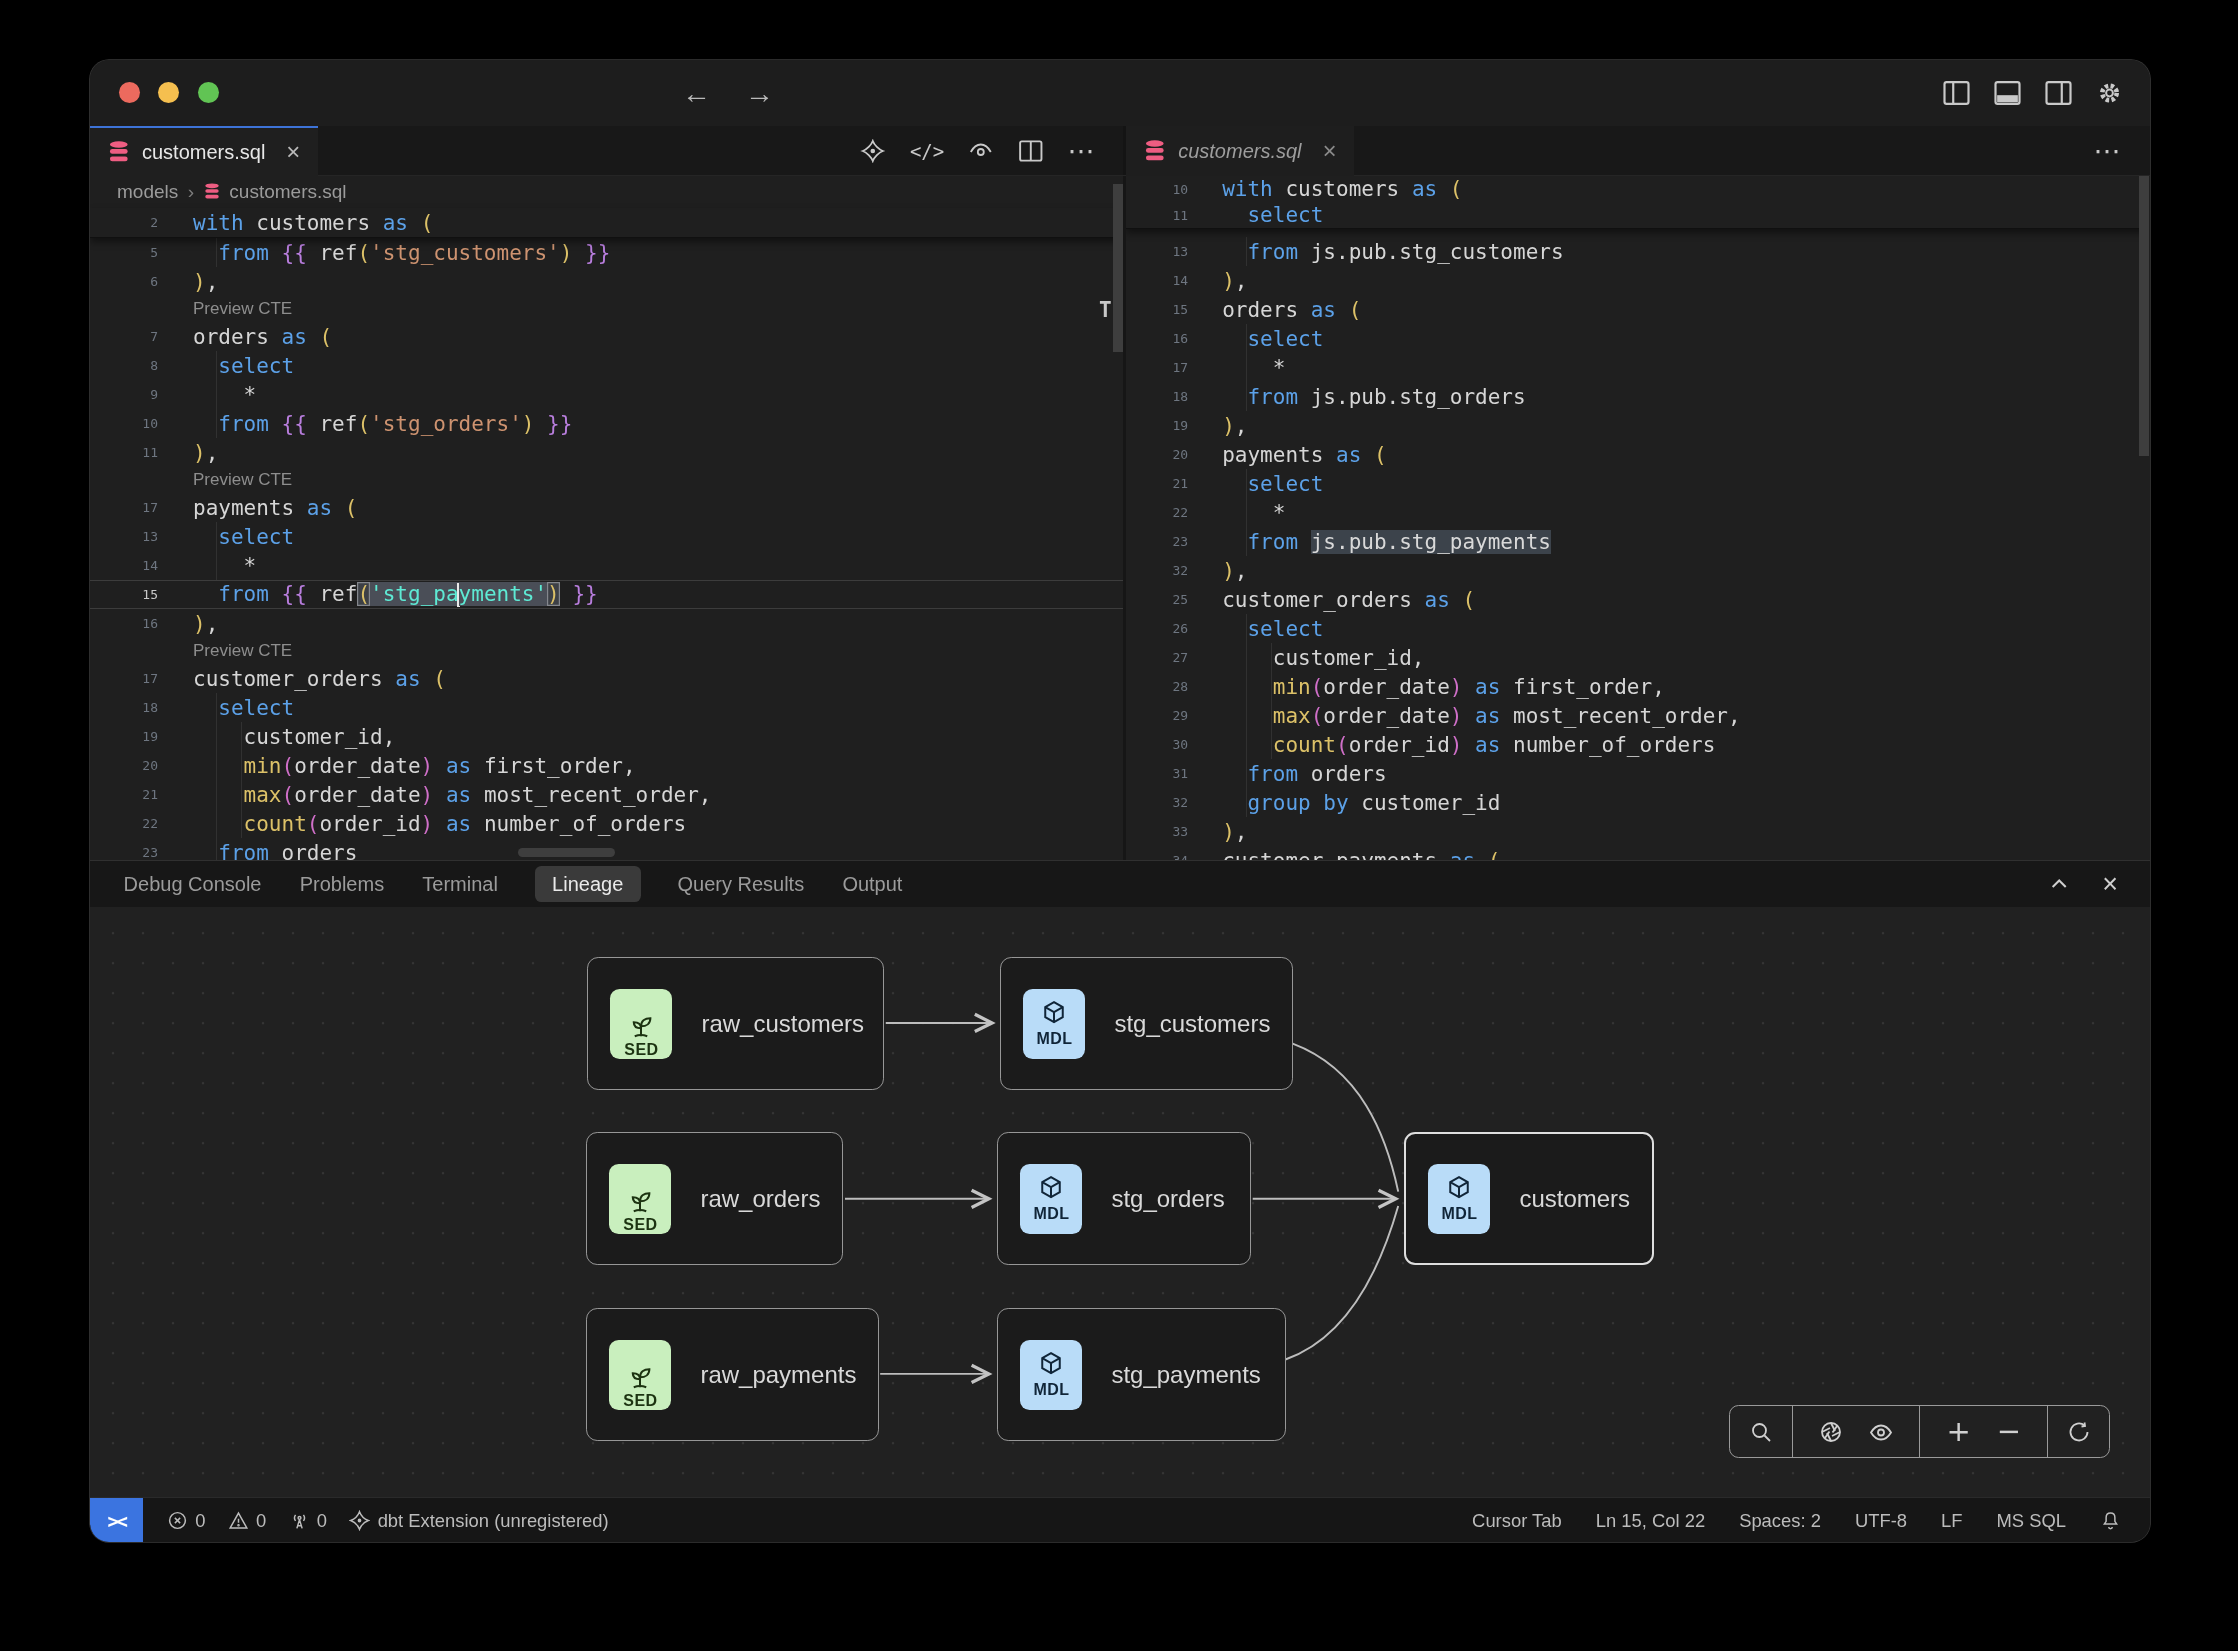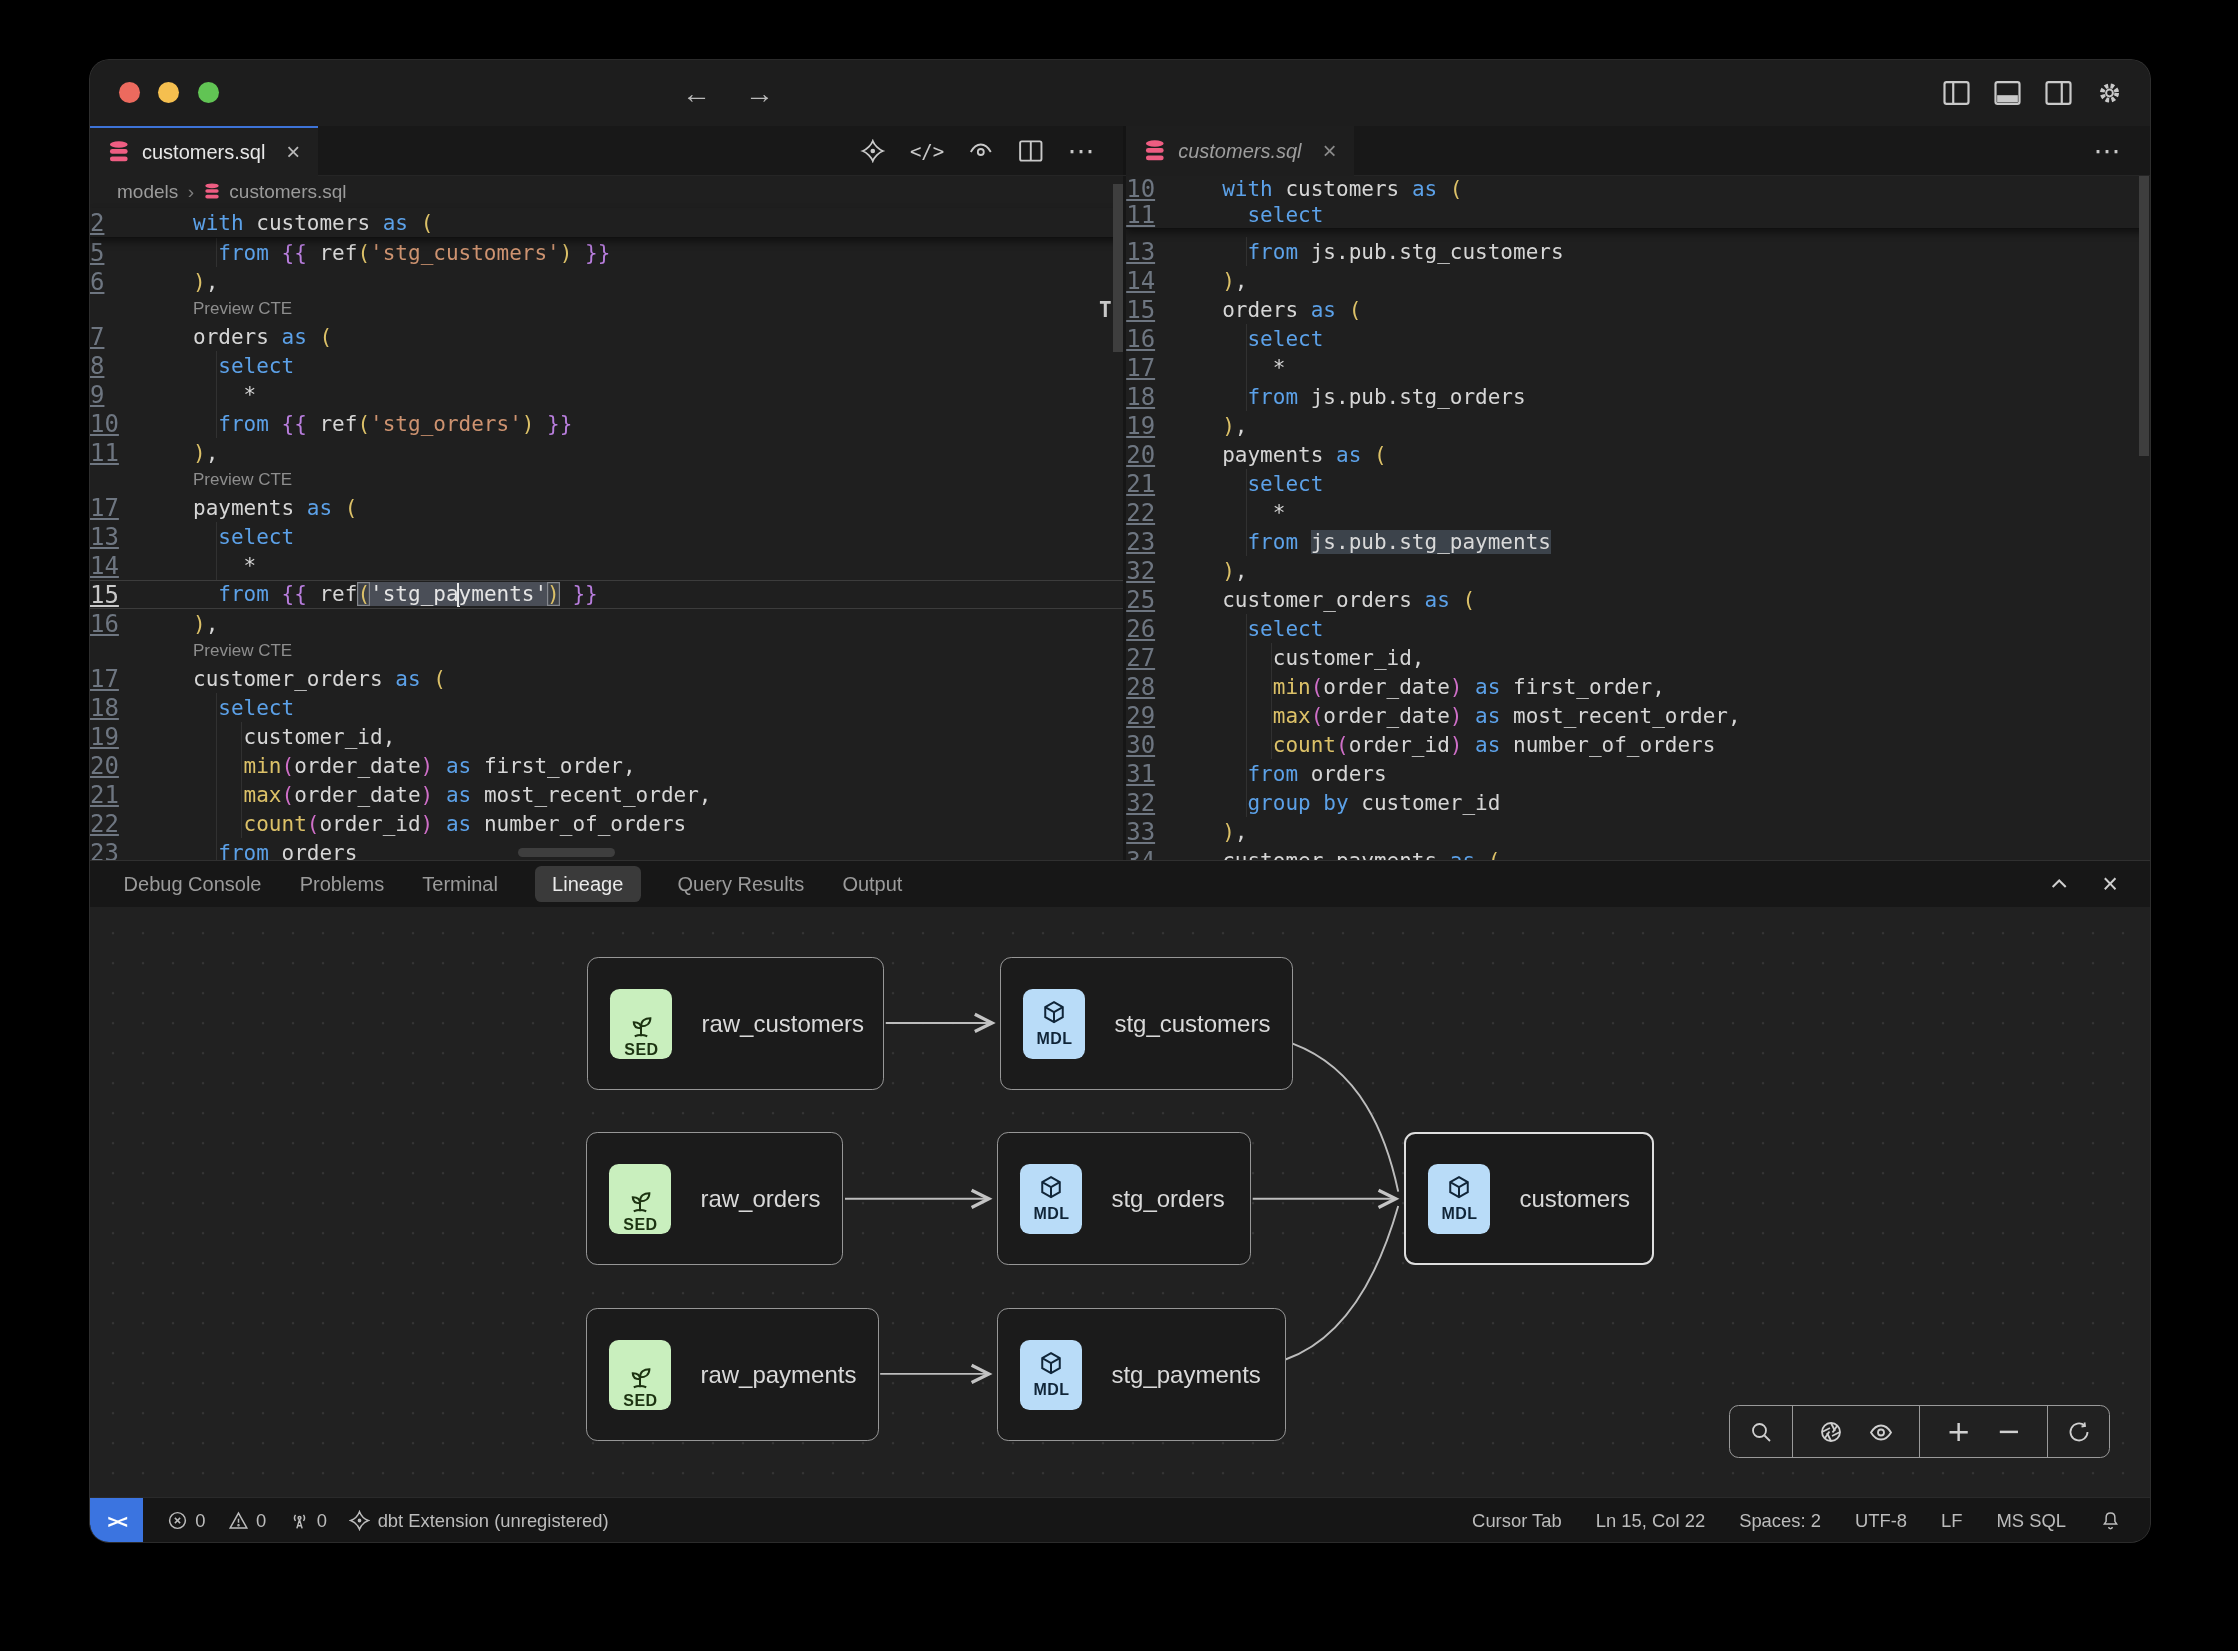--- a/index.html
+++ b/index.html
@@ -51,35 +51,35 @@
   .breadcrumb { height:32px; display:flex; align-items:center; gap:9.6px; padding-left:27px;
                 color:#9b9b9b; font-size:19px; }
   .breadcrumb .chev { color:#7d7d7d; font-size:19px; }
   .breadcrumb .dbico { width:16px; height:17.6px; }
   .sticky { position:relative; z-index:3; background:#1f1f1f; border-bottom:0.8px solid #101010;
             box-shadow:0 4px 7.2px rgba(0,0,0,.45); }
   .lines { position:relative; }
   .line { position:relative; height:29px; display:flex; align-items:center;
           font-family:"DejaVu Sans Mono",monospace; font-size:21px; }
   .line.compact { height:26px; }
-  .num { flex:0 0 68px; width:68px; color:#6e7681; font-size:24px;
-         font-family:"DejaVu Sans Mono",monospace;text-decoration:underline; }
+  .num { flex:0 0 68px; width:68px; text-align:right; color:#6e7681; font-size:13px;
+         font-family:"DejaVu Sans Mono",monospace; }
   .ed-right .num { flex:0 0 62px; width:62px; }
   .src { white-space:pre; margin-left:35px; }
   .ed-right .src { margin-left:34px; }
   .lens { height:26px; display:flex; align-items:center; padding-left:103px; color:#8e8e8e;
           font-size:17px; font-family:"Liberation Sans",sans-serif; }
   .g { position:absolute; top:0; bottom:0; width:1.2px; background:#313131; }
   .cur-line { border-top:1.2px solid #3c3c3c; border-bottom:1.2px solid #3c3c3c; }
   .cur-line .num { color:#c9c9c9; }
   .tk-kw{color:#5ca1e8;margin-top:31px;} .tk-id{color:#d6d6d6;} .tk-pl{color:#d6d6d6;}
   .tk-y{color:#dcc168;} .tk-p{color:#cf6fc8;} .tk-j{color:#b97ede;}
   .tk-str{color:#ce9370;} .tk-fn{color:#dcc168;}
   .tk-hl{color:#d9d9d9;background:#3c434b;}
-  .tk-strsel{color:#e5e5e5;background:#4a4e57;}
+  .tk-strsel{color:#5eead4;background:#4a4e57;}
   .tk-ybox{color:#dcc168;box-shadow:inset 0 0 0 1.2px #84878d;background:#3d4046;}
   .tk-cur{display:inline-block;width:2.4px;height:24px;background:#e8e8e8;margin:0 -1.2px;vertical-align:middle;}
   .vsb { position:absolute; right:0; width:10.4px; background:#3e3e3e; z-index:4; }
   .hsb { position:absolute; height:8.8px; background:#3e3e3e; border-radius:4.8px; z-index:4; }
   .mini-mark { position:absolute; color:#c7c7c7; font:bold 21px "DejaVu Sans Mono",monospace; z-index:4; }
 
   
   .panel-header { height:47px; flex:0 0 47px; background:#171717; border-top:1.2px solid #303030;
                   display:flex; align-items:center; padding:0 32px; gap:35px; font-size:20px; color:#9b9b9b; }
   .ptab { padding:6.4px 1.6px; cursor:default; }

